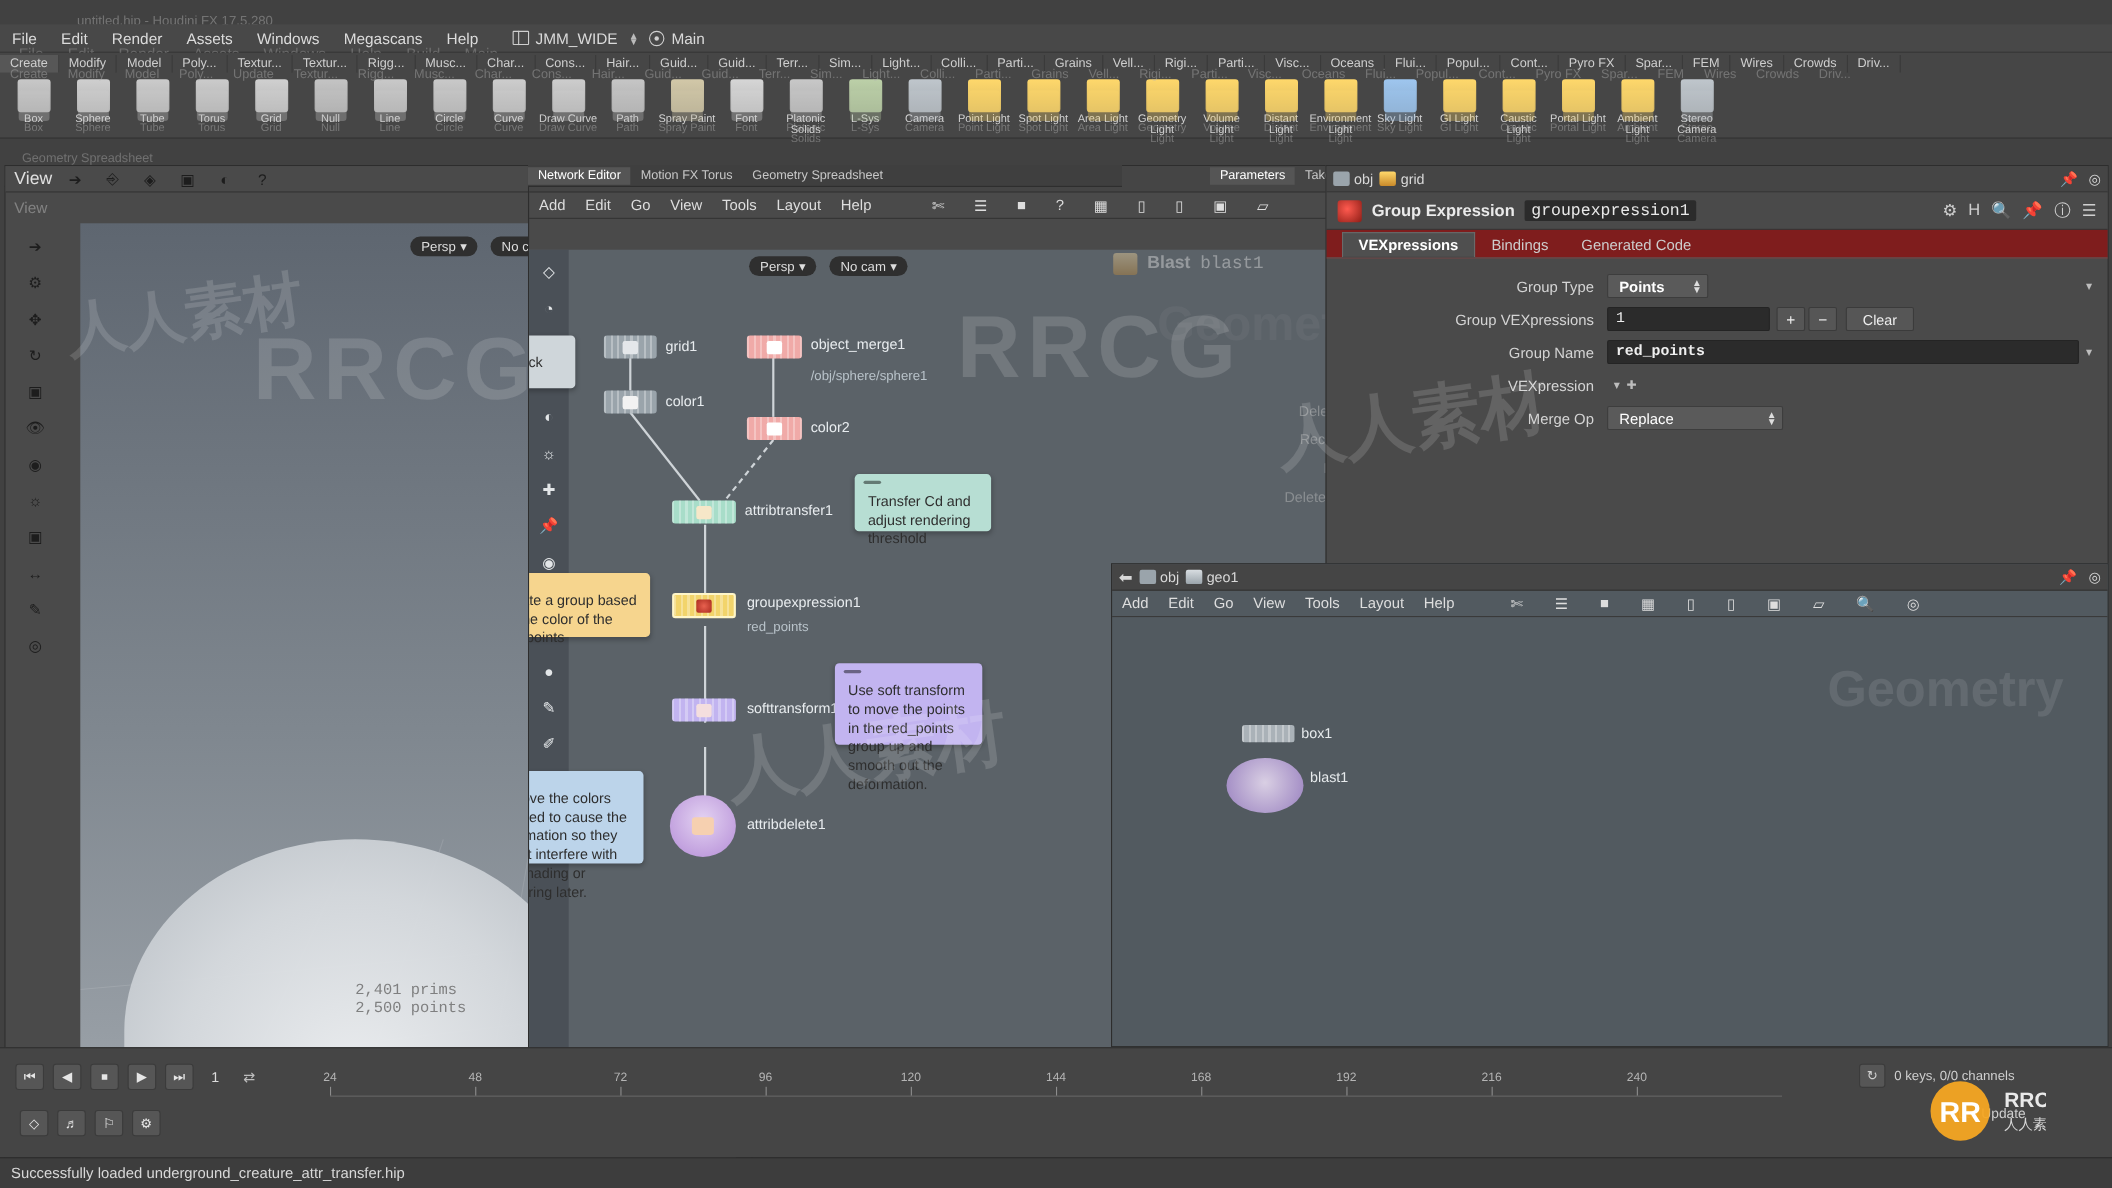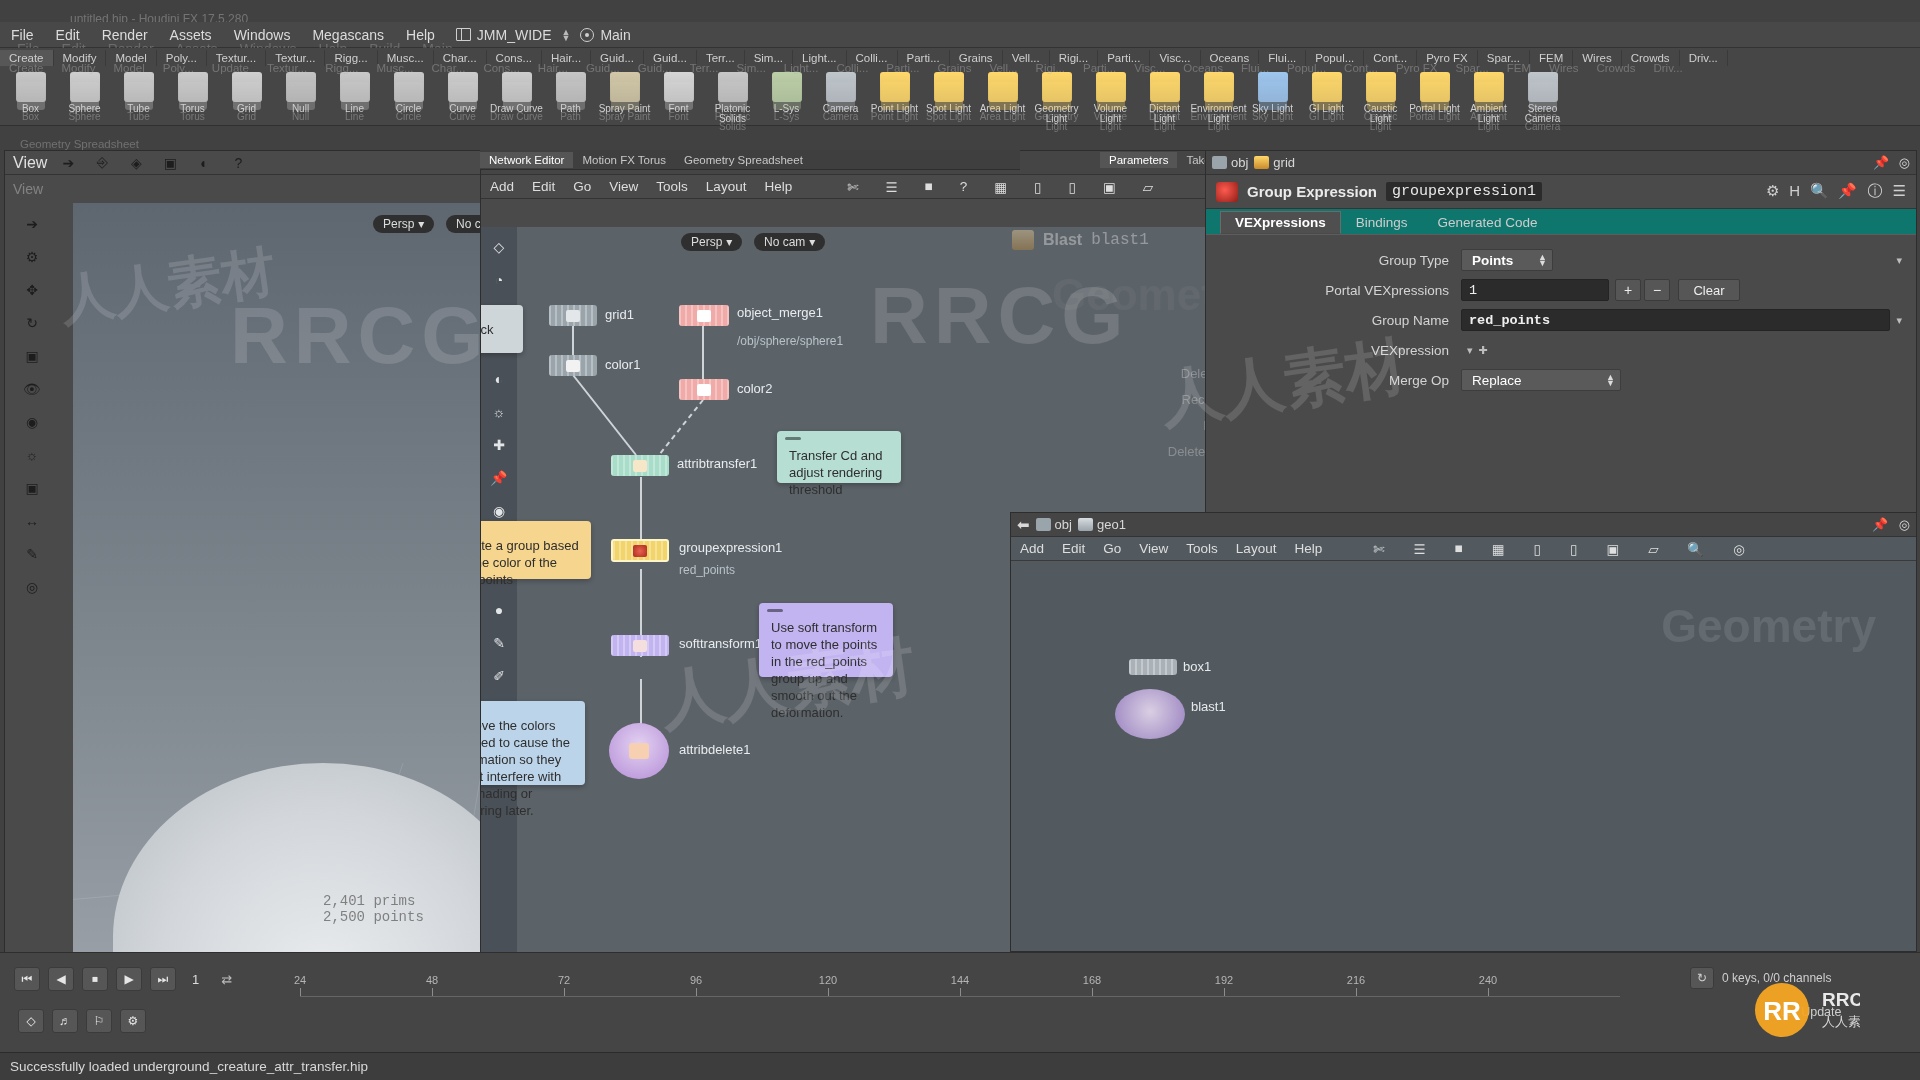--- a/index.html
+++ b/index.html
@@ -20,21 +20,21 @@
     background:radial-gradient(circle at 35% 35%,#ff9b3d,#c85a10); margin-right:7px;}
   #titlebar .wbtns{ position:absolute; right:0; top:0; height:22px; display:flex;}
   #titlebar .wbtns div{ width:44px;height:22px; display:flex;align-items:center;justify-content:center;
     color:#d8d8d8; font-size:13px;}
   .ghost-title{ left:70px; top:12px; font-size:12px; color:#b9b9b9;}
 
   
   #menubar{ position:absolute; left:0; top:22px; width:1920px; height:26px;
     background:#484848; border-bottom:1px solid #333; display:flex; align-items:center;}
   #menubar .mi{ padding:3px 11px; font-size:14px; color:#dcdcdc; }
-  .deskbox{ display:flex; align-items:center; margin-left:10px; gap:6px;
+  .deskbox{ display:flex; align-items:center; margin-left:20px; gap:6px;
     color:#dadada; font-size:14px;}
   .deskbox .gicon{ width:15px;height:13px;border:1.5px solid #cfcfcf;border-radius:1px;
     position:relative;}
   .deskbox .gicon:after{content:"";position:absolute;left:4px;top:-1px;bottom:-1px;width:1.5px;background:#cfcfcf;}
   .spinner{ display:inline-flex;flex-direction:column;line-height:6px;font-size:9px;color:#bbb;margin:0 4px;}
   .radial{ width:14px;height:14px;border:1.5px solid #cfcfcf;border-radius:50%;position:relative;}
   .radial:after{content:"";position:absolute;left:4px;top:4px;width:4px;height:4px;border-radius:50%;background:#cfcfcf;}
   .ghost-menu{ left:6px; top:38px; display:flex; gap:0; }
   .ghost-menu .mi{ padding:3px 11px; font-size:14px; color:#9e9e9e;}
 
@@ -106,21 +106,21 @@
   
   #params{ left:1205px; top:150px; width:712px; height:505px; }
   #paramHdr{ height:34px; display:flex; align-items:center; gap:9px; padding:0 10px;
      background:#4a4a4a; border-bottom:1px solid #343434;}
   #paramHdr .nodeico{ width:22px;height:20px;border-radius:3px;
      background:radial-gradient(circle at 40% 40%,#ff5a4f,#8e1d16);}
   .ptitle{ font-size:15px; font-weight:bold; color:#eaeaea;}
   .pname{ font-size:15px; font-family:"Liberation Mono", monospace; background:#2b2b2b;
      padding:1px 6px; border-radius:2px; color:#e8e8e8;}
   #paramTabs{ height:26px; display:flex; align-items:flex-end; gap:0; padding-left:14px;
-     background:#0f766e; border-bottom:1px solid #5d5d5d;}
+     background:#7f1d1d; border-bottom:1px solid #5d5d5d;}
   #paramTabs .tb{ padding:3px 14px; font-size:13.5px; color:#cdcdcd; border:1px solid transparent;}
   #paramTabs .tb.on{ color:#fff; font-weight:bold; border-color:#6a6a6a; border-bottom-color:#4a4a4a;
      background:#4f4f4f;}
   .prow{ display:flex; align-items:center; height:30px; padding-right:14px; }
   .plabel{ width:255px; text-align:right; padding-right:12px; font-size:13.5px; color:#d4d4d4;}
   .pfield{ flex:1; height:22px; background:#2b2b2b; border:1px solid #242424; border-radius:2px;
      display:flex;align-items:center; padding:0 7px; font-size:13.5px; color:#efefef;
      font-family:"Liberation Mono", monospace;}
   .pmenu{ height:22px; background:#5a5a5a; border:1px solid #3d3d3d; border-radius:2px;
      display:flex;align-items:center;justify-content:space-between; padding:0 5px 0 10px;
@@ -800,21 +800,21 @@
           <span class="sp">
               <i>▲</i>
               <i>▼</i>
             </span>
         </span>
         <span style="flex:1;"></span>
         <span class="parrow">▾</span>
       </div>
 
       <div class="prow">
-        <span class="plabel">Portal VEXpressions</span>
+        <span class="plabel">Group VEXpressions</span>
         <span class="pfield" style="max-width:148px;">
           <span>1</span>
         </span>
         <span class="pbtn" style="margin-left:6px;">+</span>
         <span class="pbtn" style="margin-left:3px;">−</span>
         <span class="pbtn wide" style="margin-left:8px;">Clear</span>
         <span style="flex:1;"></span>
       </div>
 
       <div class="prow">

